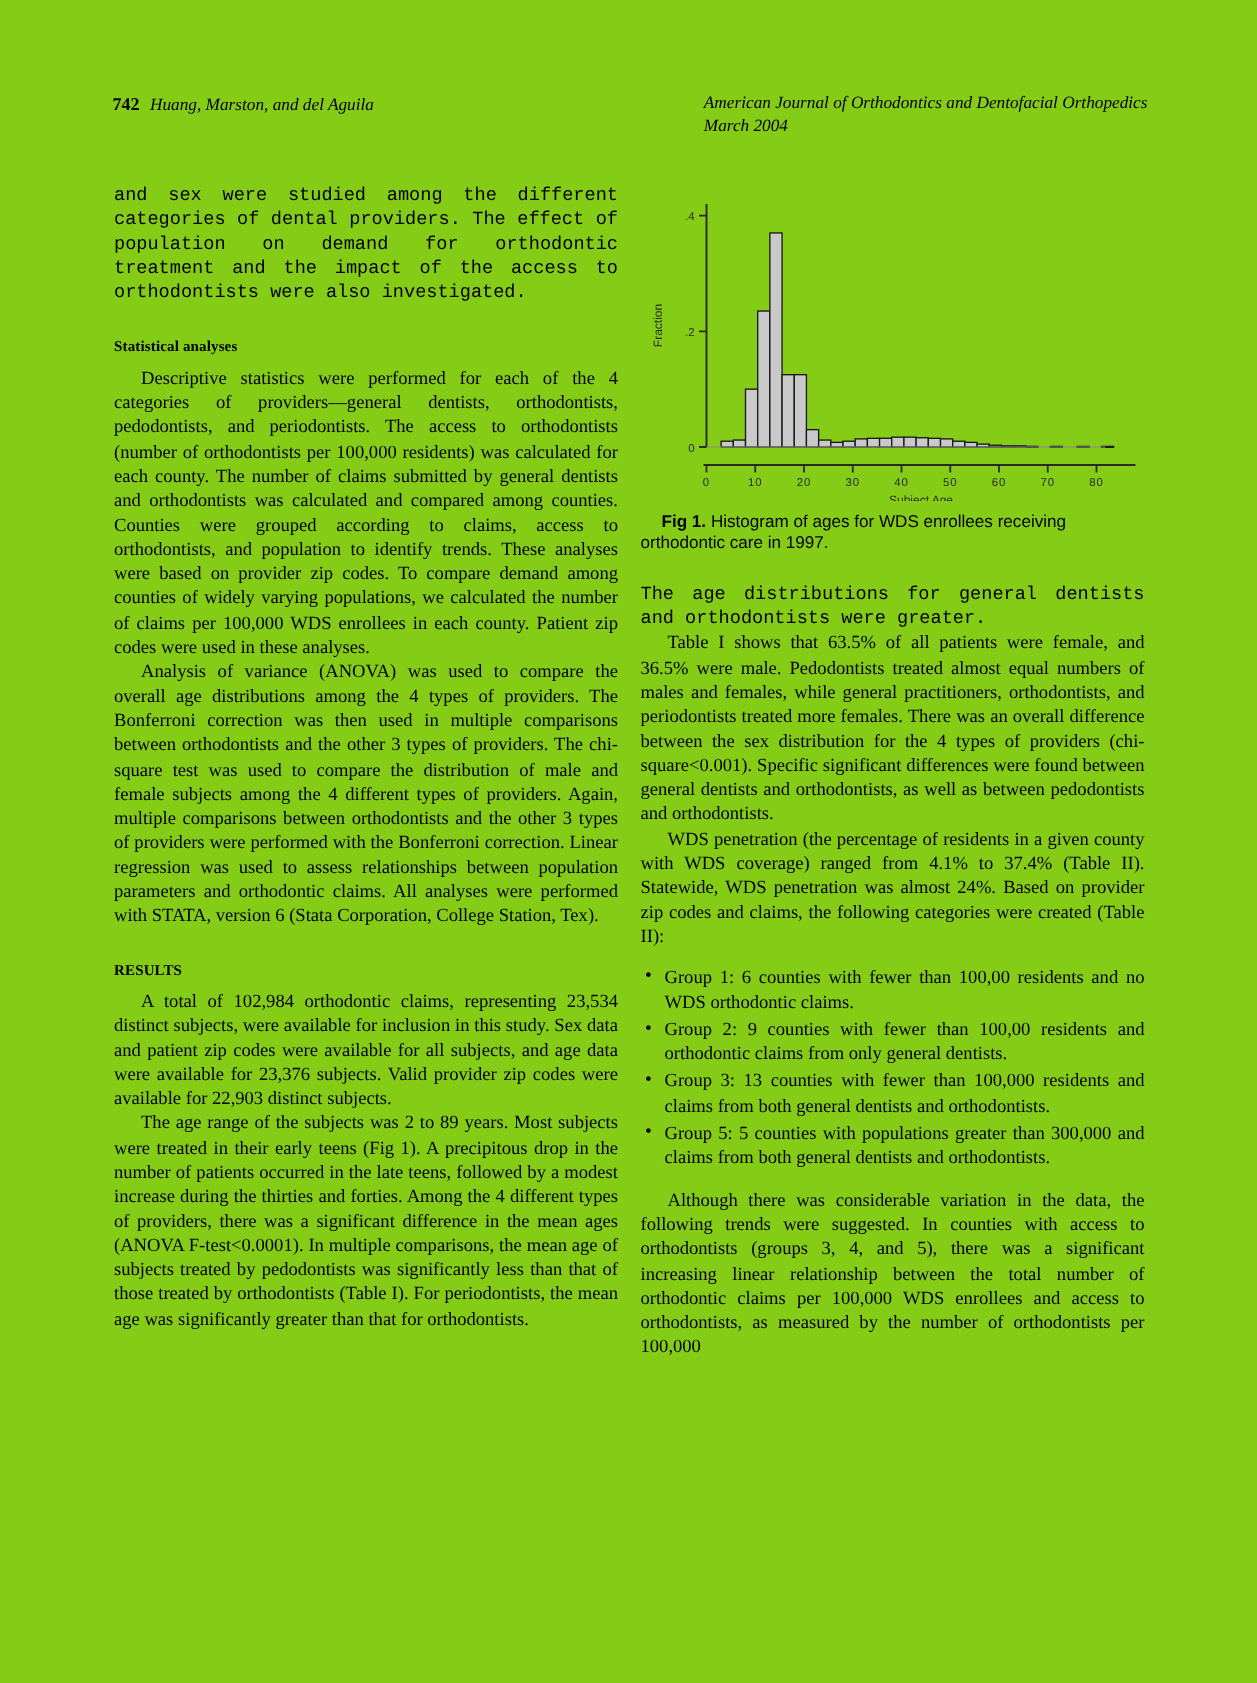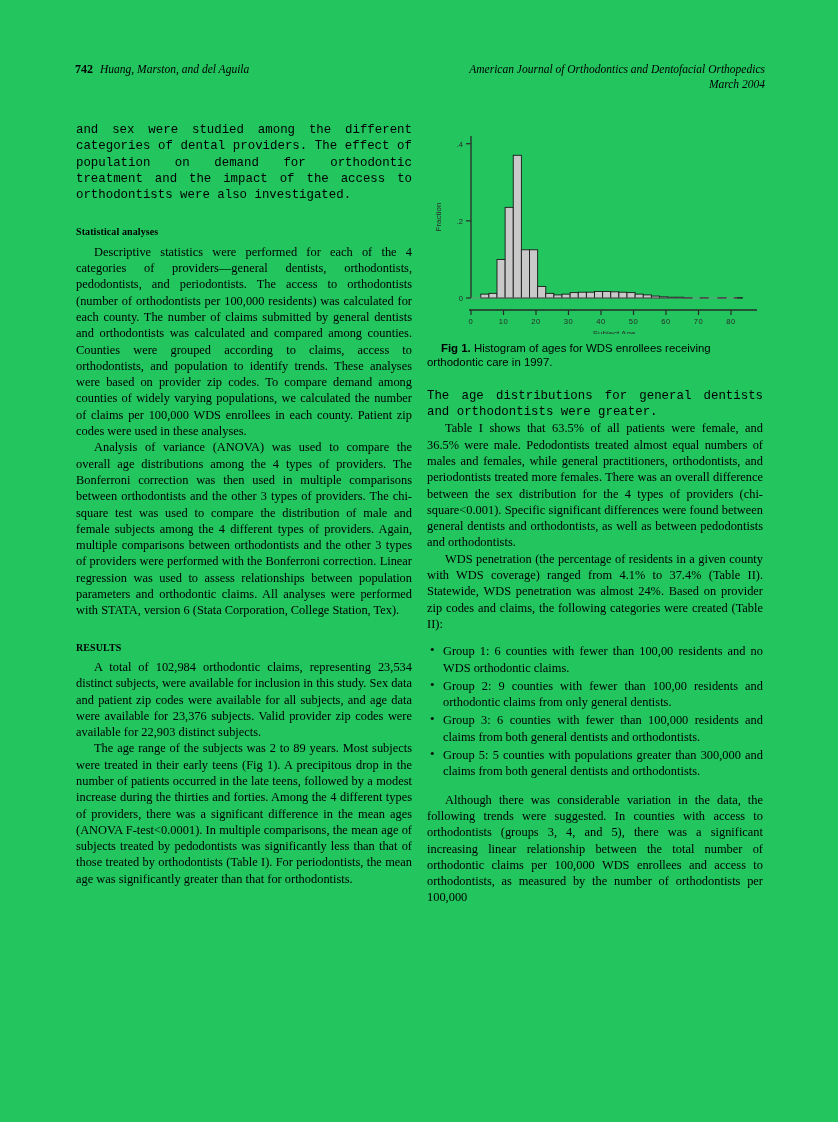--- a/index.html
+++ b/index.html
@@ -13,21 +13,21 @@
     font-family: "Liberation Serif", serif;
     color: #000;
     position: relative;
     overflow: hidden;
   }
   .page {
     position: absolute;
     left: 0; top: 0;
     width: 838px;
     height: 1122px;
-    background: #22c55e;
+    background: #84cc16;
   }
 
   
   .runhead {
     position: absolute;
     left: 75px;
     top: 62px;
     width: 690px;
     height: 34px;
   }
@@ -42,21 +42,20 @@
   .runhead-left .folio {
     font-weight: bold;
     font-style: normal;
     margin-right: 7px;
     font-size: 12px;
   }
   .runhead-right {
     position: absolute;
     right: 0;
     top: 0;
-    text-align: right;
     font-size: 11.5px;
     font-style: italic;
     line-height: 15px;
   }
 
   
   .col {
     position: absolute;
     top: 122px;
     width: 336px;
@@ -246,20 +245,20 @@
 
     <p class="body noindent">The age distributions for general dentists and orthodontists were greater.</p>
 
     <p class="body">Table I shows that 63.5% of all patients were female, and 36.5% were male. Pedodontists treated almost equal numbers of males and females, while general practitioners, orthodontists, and periodontists treated more females. There was an overall difference between the sex distribution for the 4 types of providers (chi-square&lt;0.001). Specific significant differences were found between general dentists and orthodontists, as well as between pedodontists and orthodontists.</p>
 
     <p class="body">WDS penetration (the percentage of residents in a given county with WDS coverage) ranged from 4.1% to 37.4% (Table II). Statewide, WDS penetration was almost 24%. Based on provider zip codes and claims, the following categories were created (Table II):</p>
 
     <ul class="bullets" id="group-list">
         <li>Group 1: 6 counties with fewer than 100,00 residents and no WDS orthodontic claims.</li>
         <li>Group 2: 9 counties with fewer than 100,00 residents and orthodontic claims from only general dentists.</li>
-        <li>Group 3: 6 counties with fewer than 100,000 residents and claims from both general dentists and orthodontists.</li>
+        <li>Group 3: 13 counties with fewer than 100,000 residents and claims from both general dentists and orthodontists.</li>
         <li>Group 5: 5 counties with populations greater than 300,000 and claims from both general dentists and orthodontists.</li>
       </ul>
 
     <p class="body" style="margin-top:11px;">Although there was considerable variation in the data, the following trends were suggested. In counties with access to orthodontists (groups 3, 4, and 5), there was a significant increasing linear relationship between the total number of orthodontic claims per 100,000 WDS enrollees and access to orthodontists, as measured by the number of orthodontists per 100,000</p>
   </div>
 
 </div>
 
 </body></html>

